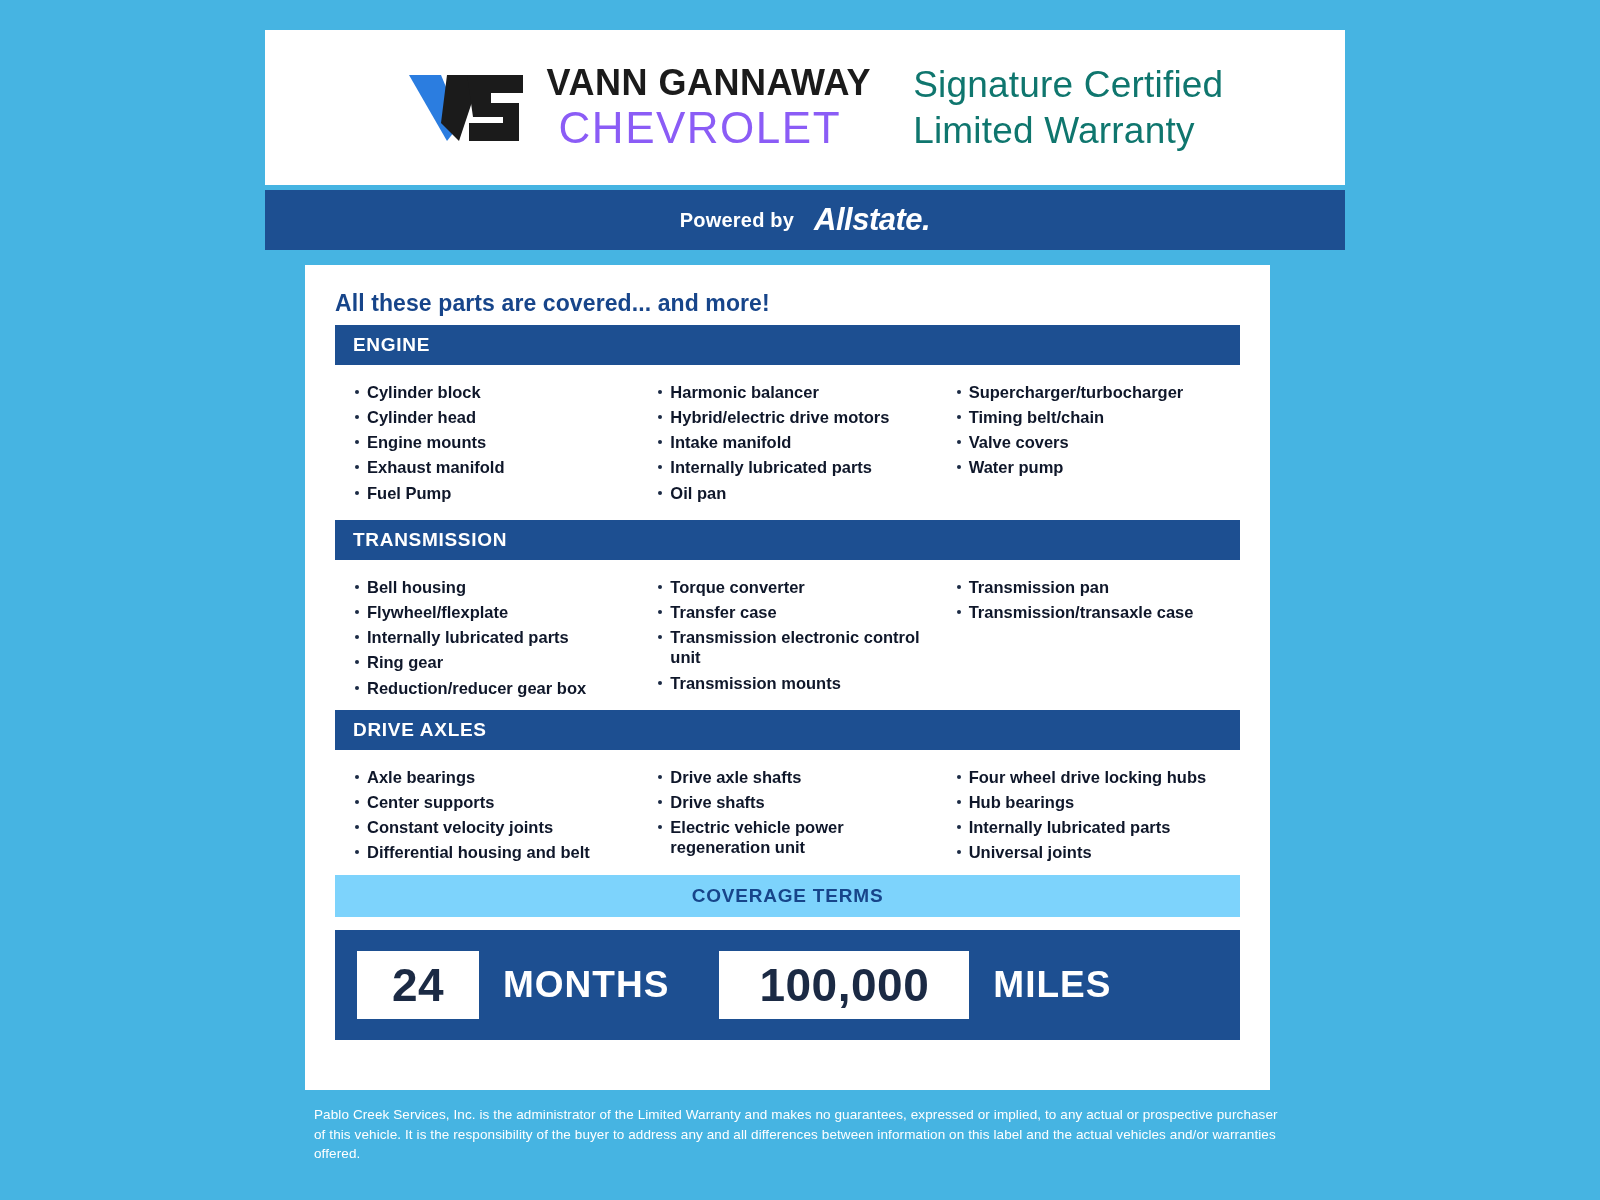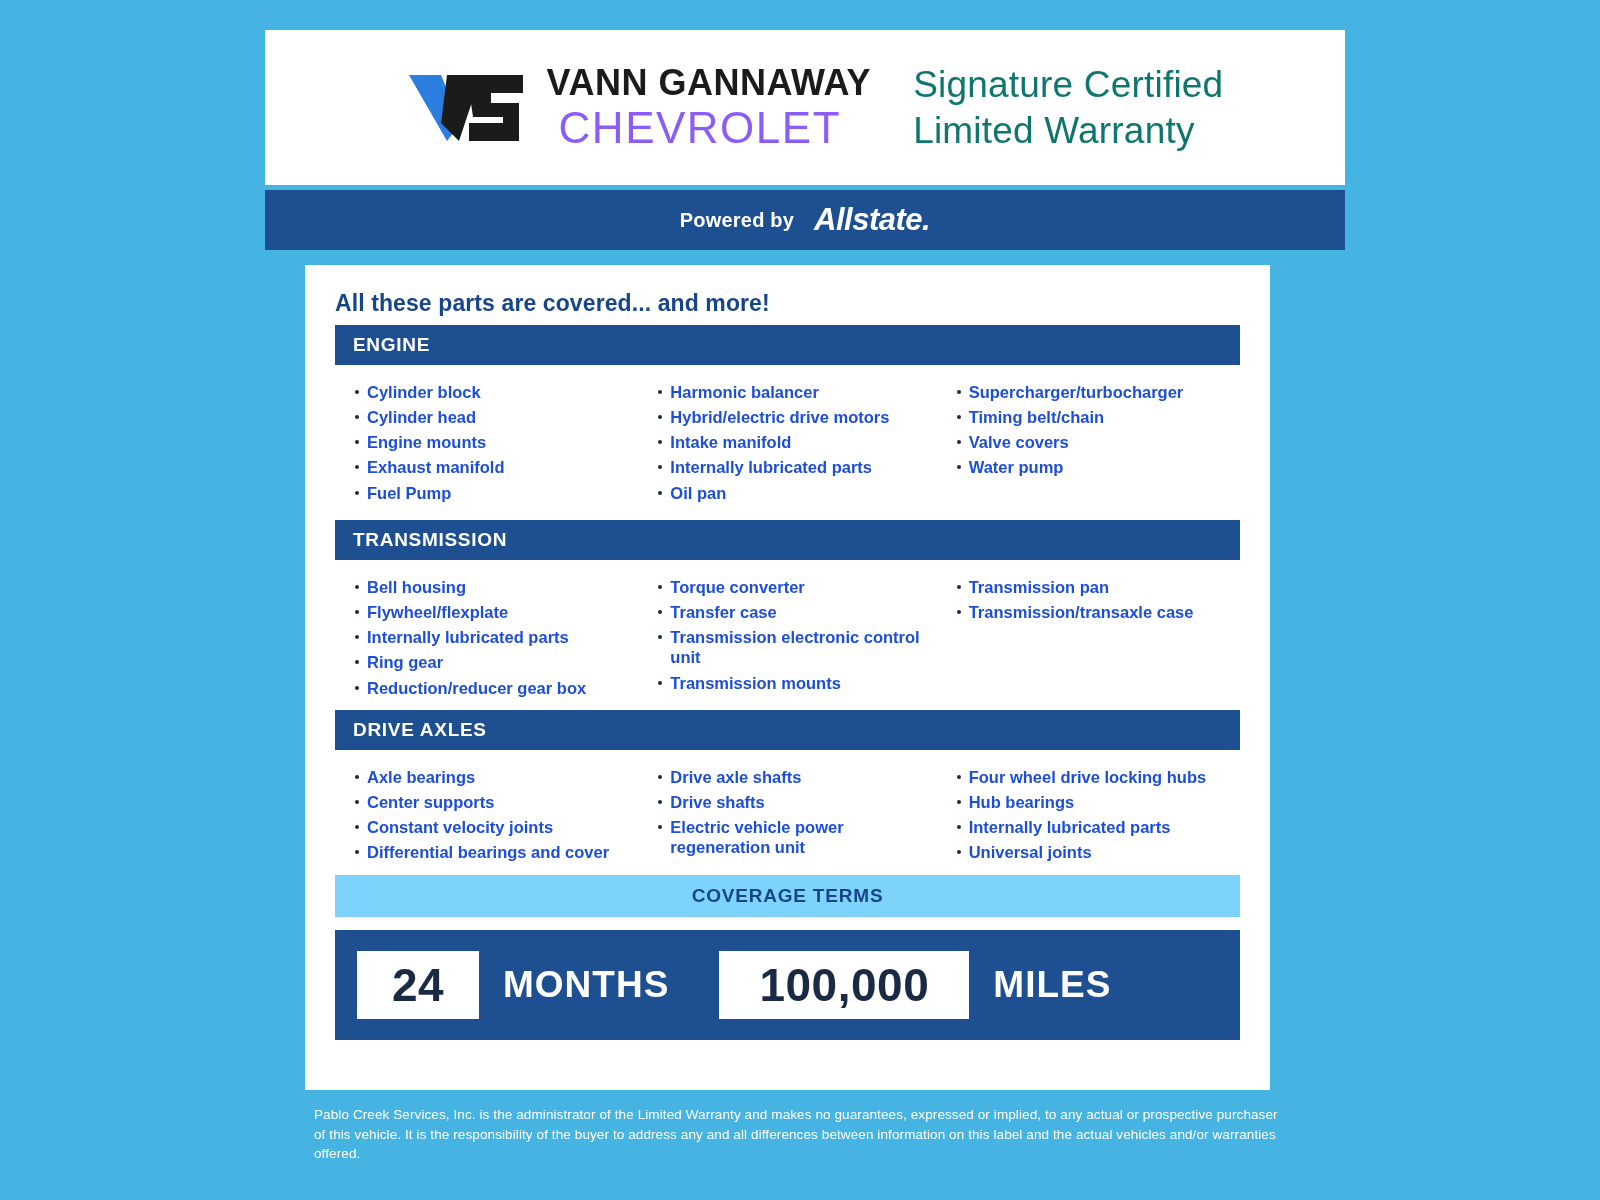--- a/index.html
+++ b/index.html
@@ -151,21 +151,21 @@
   }
   .col:nth-child(2) { width: 305px; }
   ul.parts {
     margin: 0;
     padding: 0 0 0 20px;
     list-style: none;
   }
   ul.parts li {
     position: relative;
     font-size: 16.5px;
-    color: #1d4ed8;
+    color: #0f172a;
     line-height: 1.22;
     margin-bottom: 5px;
     font-weight: 600;
     padding-left: 12px;
   }
   ul.parts li:before {
     content: "";
     position: absolute;
     left: 0;
     top: 8px;
@@ -331,21 +331,21 @@
     </div>
 
     <div class="section" style="top:445px;">
       <div class="section-header">DRIVE AXLES</div>
       <div class="cols">
         <div class="col">
           <ul class="parts">
             <li>Axle bearings</li>
             <li>Center supports</li>
             <li>Constant velocity joints</li>
-            <li>Differential bearings and cover</li>
+            <li>Differential housing and belt</li>
           </ul>
         </div>
         <div class="col">
           <ul class="parts">
             <li>Drive axle shafts</li>
             <li>Drive shafts</li>
             <li>Electric vehicle power regeneration unit</li>
           </ul>
         </div>
         <div class="col">

